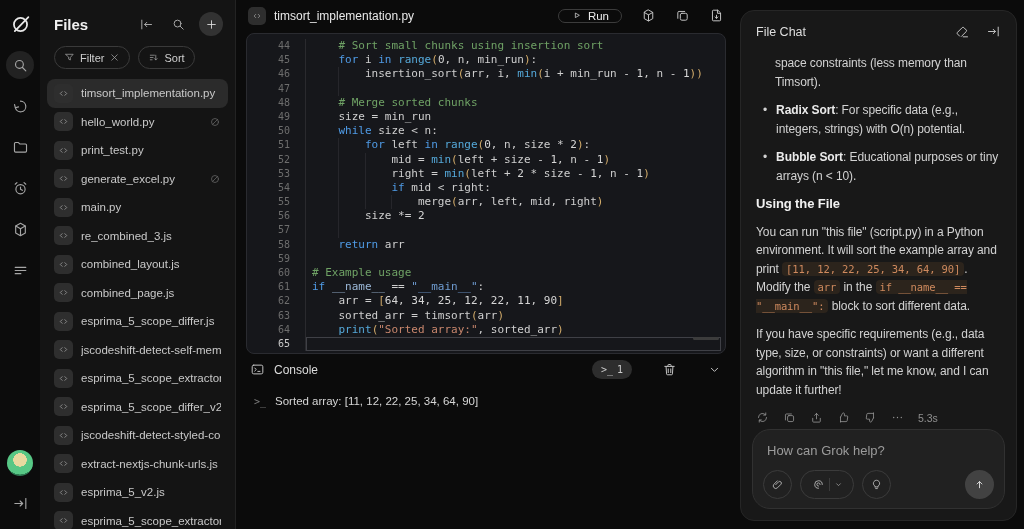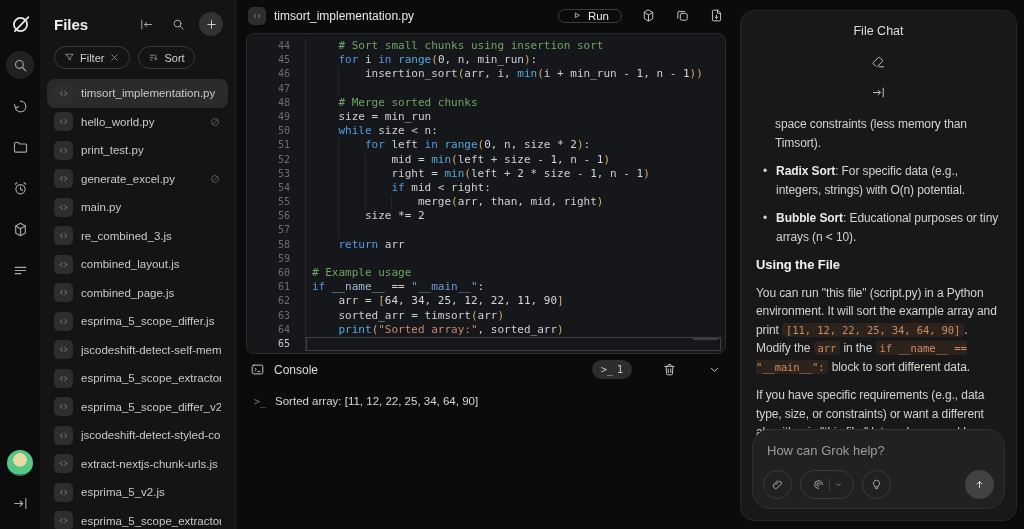--- a/index.html
+++ b/index.html
@@ -77,21 +77,21 @@
   .con-badge{display:flex;align-items:center;gap:4px;height:19px;padding:0 9px;border-radius:10px;
              background:#2d2d2d;font-size:10px;color:#cdcdcd;font-family:"DejaVu Sans Mono",monospace;}
   .con-head .gap{width:12px;}
   .con-out{display:flex;align-items:center;gap:9px;margin-top:13px;padding:0 8px;}
   .prompt{font-family:"DejaVu Sans Mono",monospace;font-size:10px;color:#7e7e7e;}
   .con-out-text{font-size:11.5px;color:#d6d6d6;}
 
   
   .chat{position:absolute;left:740px;top:10px;width:277px;bottom:8px;background:#181818;
         border:1px solid #262626;border-radius:14px;padding:13px 15px;overflow:hidden;}
-  .chat-head{display:flex;align-items:center;gap:16px;flex-direction:column;}
+  .chat-head{display:flex;align-items:center;gap:16px;}
   .chat-title{font-size:12.5px;color:#dedede;flex:1;}
   .chat-head svg{width:15px;height:15px;stroke:#c2c2c2;}
   .chat-body{margin-top:15px;font-size:12px;line-height:18.5px;color:#d2d2d2;letter-spacing:-0.1px;}
   .chat-body p{margin:0 0 10px;}
   .chat-body p.indent{padding-left:19px;}
   .msg-h{font-size:13px;font-weight:bold;color:#f2f2f2;margin:9px 0 9px;}
   .bullet{display:flex;gap:9px;padding-left:7px;margin:0 0 10px;}
   .bullet .dot{flex:none;}
   .run-b{font-weight:bold;color:#eaeaea;}
   .icode{font-family:"DejaVu Sans Mono",monospace;font-size:10.5px;background:#2c241c;
@@ -475,21 +475,21 @@
           <div class="code-line">
             <span class="ln">53</span>
             <span class="code-text"><span class="guide" style="left: calc(4ch + 6px);"></span><span class="guide" style="left: calc(8ch + 6px);"></span><span class="tk-p">            right = </span><span class="tk-f">min</span><span class="tk-b">(</span><span class="tk-p">left + </span><span class="tk-num">2</span><span class="tk-p"> * size - </span><span class="tk-num">1</span><span class="tk-p">, n - </span><span class="tk-num">1</span><span class="tk-b">)</span></span>
           </div>
           <div class="code-line">
             <span class="ln">54</span>
             <span class="code-text"><span class="guide" style="left: calc(4ch + 6px);"></span><span class="guide" style="left: calc(8ch + 6px);"></span><span class="tk-p">            </span><span class="tk-k">if</span><span class="tk-p"> mid &lt; right:</span></span>
           </div>
           <div class="code-line">
             <span class="ln">55</span>
-            <span class="code-text"><span class="guide" style="left: calc(4ch + 6px);"></span><span class="guide" style="left: calc(8ch + 6px);"></span><span class="guide" style="left: calc(12ch + 6px);"></span><span class="tk-p">                merge</span><span class="tk-b">(</span><span class="tk-p">arr, than, mid, right</span><span class="tk-b">)</span></span>
+            <span class="code-text"><span class="guide" style="left: calc(4ch + 6px);"></span><span class="guide" style="left: calc(8ch + 6px);"></span><span class="guide" style="left: calc(12ch + 6px);"></span><span class="tk-p">                merge</span><span class="tk-b">(</span><span class="tk-p">arr, left, mid, right</span><span class="tk-b">)</span></span>
           </div>
           <div class="code-line">
             <span class="ln">56</span>
             <span class="code-text"><span class="guide" style="left: calc(4ch + 6px);"></span><span class="tk-p">        size *= </span><span class="tk-num">2</span></span>
           </div>
           <div class="code-line">
             <span class="ln">57</span>
             <span class="code-text"><span class="guide" style="left: calc(4ch + 6px);"></span></span>
           </div>
           <div class="code-line">

